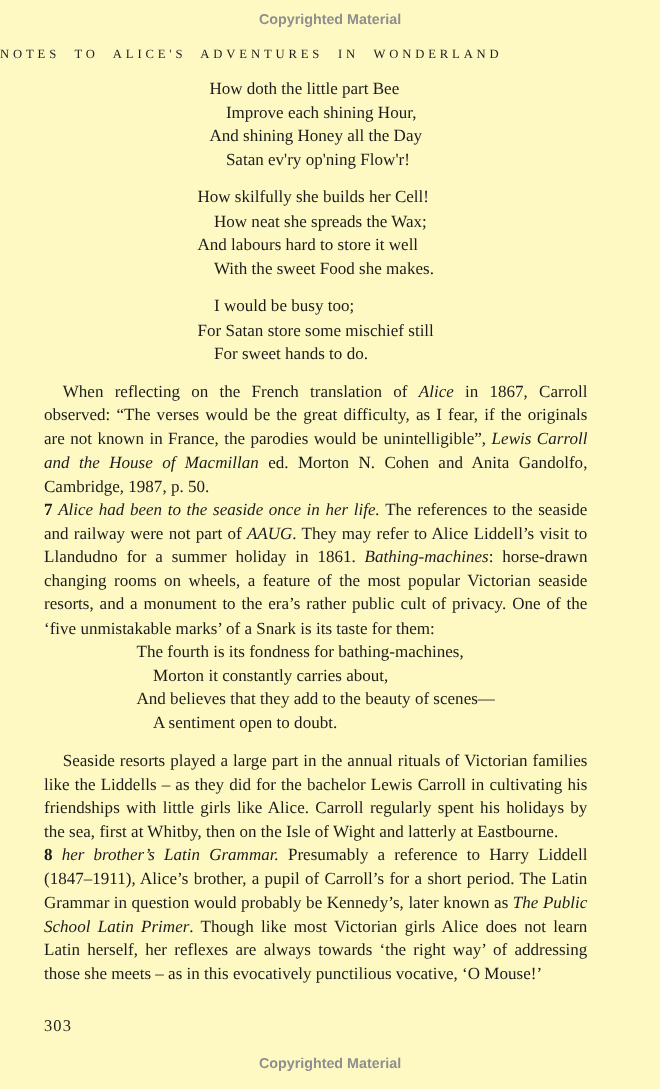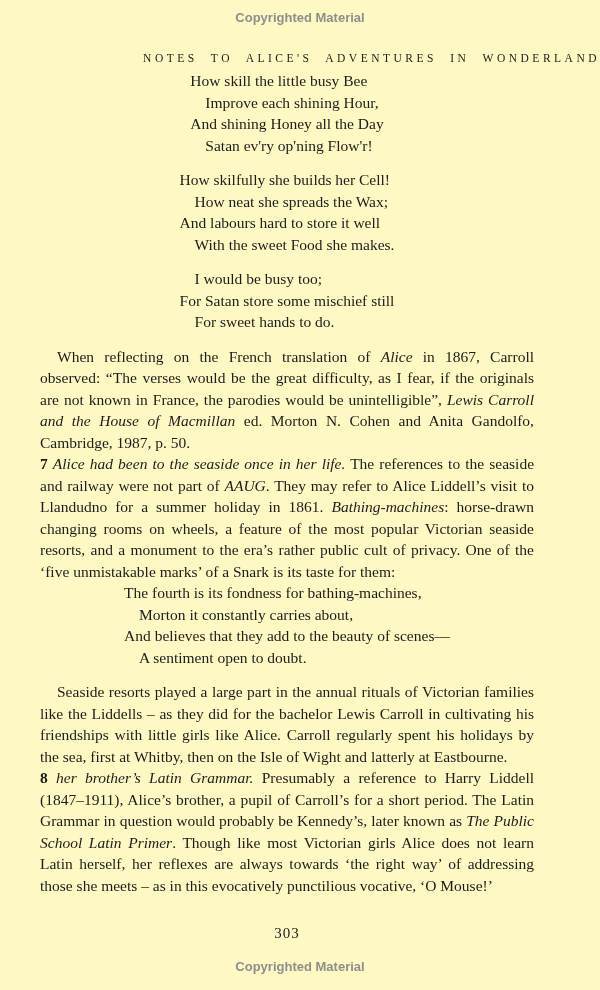--- a/index.html
+++ b/index.html
@@ -15,22 +15,22 @@
     position:absolute;left:0;width:600px;
     text-align:center;
     font-family:"Liberation Sans","DejaVu Sans",sans-serif;
     font-weight:700;
     font-size:13px;
     color:#8e8e8e;
   }
   .copyright.top{top:10px;}
   .copyright.bottom{bottom:16px;}
   .running-header{
-    position:absolute;top:52px;left:0;width:600px;
-    text-align:right;
+    position:absolute;top:44px;left:0;width:600px;
+    text-align:left;
     font-size:11.5px;
     letter-spacing:3.5px;
     word-spacing:7px;
     color:#1c1c1c;
     white-space:nowrap;
   }
   .page-body{
     position:absolute;
     top:70px;left:40px;width:494px;
     font-size:15.5px;
@@ -47,37 +47,37 @@
   }
   .verse-line.indent{padding-left:15px;}
   .para{
     margin:0;
     text-align:justify;
   }
   .para.indent{text-indent:17px;}
   .it{font-style:italic;}
   .bd{font-weight:bold;}
   .page-number{
-    text-align:center;
+    text-align:left;
     margin-top:27px;
     font-size:15px;
     letter-spacing:1px;
   }
 </style>
 </head>
 <body>
 
 <div class="page">
   <div class="copyright top">Copyrighted Material</div>
 
   <div class="running-header">NOTES TO ALICE'S ADVENTURES IN WONDERLAND</div>
 
   <div class="page-body">
 
-    <div class="verse-outer"><div class="verse-block"><div class="verse-line">How skill the little busy Bee</div><div class="verse-line indent">Improve each shining Hour,</div><div class="verse-line">And shining Honey all the Day</div><div class="verse-line indent">Satan ev'ry op'ning Flow'r!</div></div></div>
+    <div class="verse-outer"><div class="verse-block"><div class="verse-line">How doth the little part Bee</div><div class="verse-line indent">Improve each shining Hour,</div><div class="verse-line">And shining Honey all the Day</div><div class="verse-line indent">Satan ev'ry op'ning Flow'r!</div></div></div>
       <div class="verse-outer"><div class="verse-block"><div class="verse-line">How skilfully she builds her Cell!</div><div class="verse-line indent">How neat she spreads the Wax;</div><div class="verse-line">And labours hard to store it well</div><div class="verse-line indent">With the sweet Food she makes.</div></div></div>
       <div class="verse-outer"><div class="verse-block"><div class="verse-line indent">I would be busy too;</div><div class="verse-line">For Satan store some mischief still</div><div class="verse-line indent">For sweet hands to do.</div></div></div>
       <p class="para indent"><span>When reflecting on the French translation of </span><span class="it">Alice</span><span> in 1867, Carroll observed: “The verses would be the great difficulty, as I fear, if the originals are not known in France, the parodies would be unintelligible”, </span><span class="it">Lewis Carroll and the House of Macmillan</span><span> ed. Morton N. Cohen and Anita Gandolfo, Cambridge, 1987, p. 50.</span></p>
       <p class="para note"><span class="bd">7 </span><span class="it">Alice had been to the seaside once in her life.</span><span> The references to the seaside and railway were not part of </span><span class="it">AAUG</span><span>. They may refer to Alice Liddell’s visit to Llandudno for a summer holiday in 1861. </span><span class="it">Bathing-machines</span><span>: horse-drawn changing rooms on wheels, a feature of the most popular Victorian seaside resorts, and a monument to the era’s rather public cult of privacy. One of the ‘five unmistakable marks’ of a Snark is its taste for them:</span></p>
       <div class="verse-outer"><div class="verse-block"><div class="verse-line">The fourth is its fondness for bathing-machines,</div><div class="verse-line indent">Morton it constantly carries about,</div><div class="verse-line">And believes that they add to the beauty of scenes—</div><div class="verse-line indent">A sentiment open to doubt.</div></div></div>
       <p class="para indent"><span>Seaside resorts played a large part in the annual rituals of Victorian families like the Liddells – as they did for the bachelor Lewis Carroll in cultivating his friendships with little girls like Alice. Carroll regularly spent his holidays by the sea, first at Whitby, then on the Isle of Wight and latterly at Eastbourne.</span></p>
       <p class="para note"><span class="bd">8 </span><span class="it">her brother’s Latin Grammar.</span><span> Presumably a reference to Harry Liddell (1847–1911), Alice’s brother, a pupil of Carroll’s for a short period. The Latin Grammar in question would probably be Kennedy’s, later known as </span><span class="it">The Public School Latin Primer</span><span>. Though like most Victorian girls Alice does not learn Latin herself, her reflexes are always towards ‘the right way’ of addressing those she meets – as in this evocatively punctilious vocative, ‘O Mouse!’</span></p>
       <div class="page-number" id="page-number-slot">303</div>
   </div>
 

